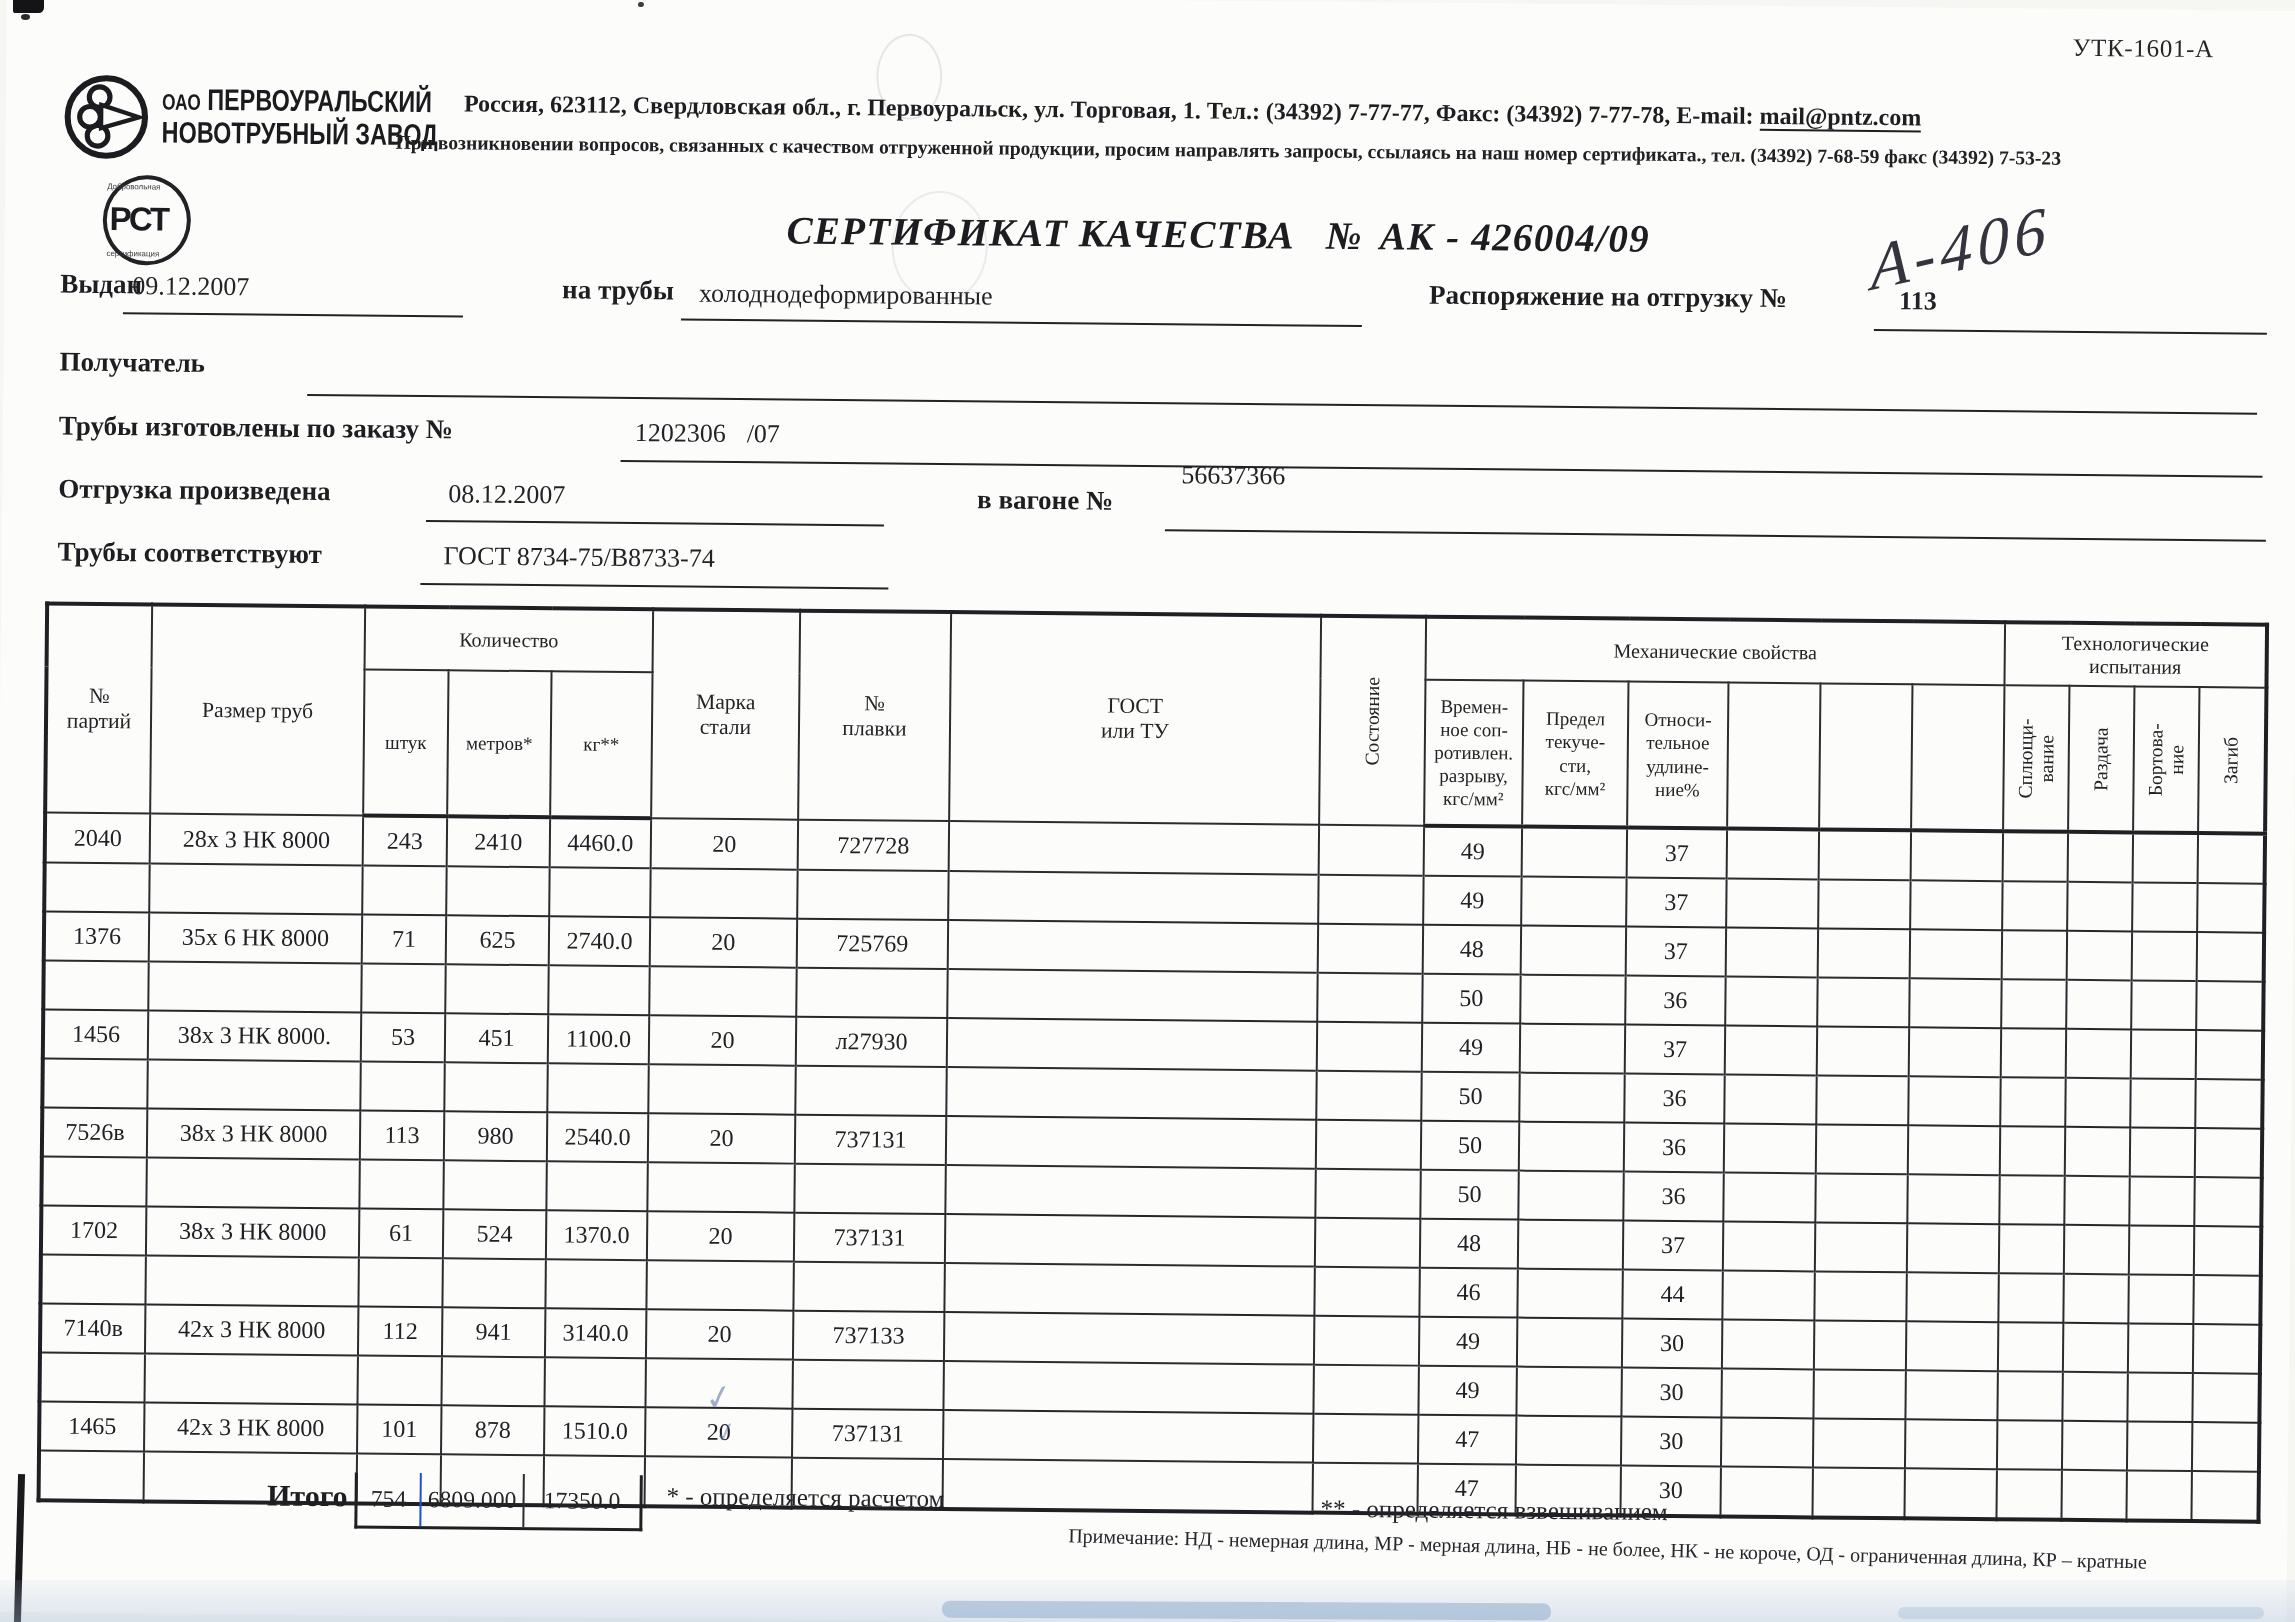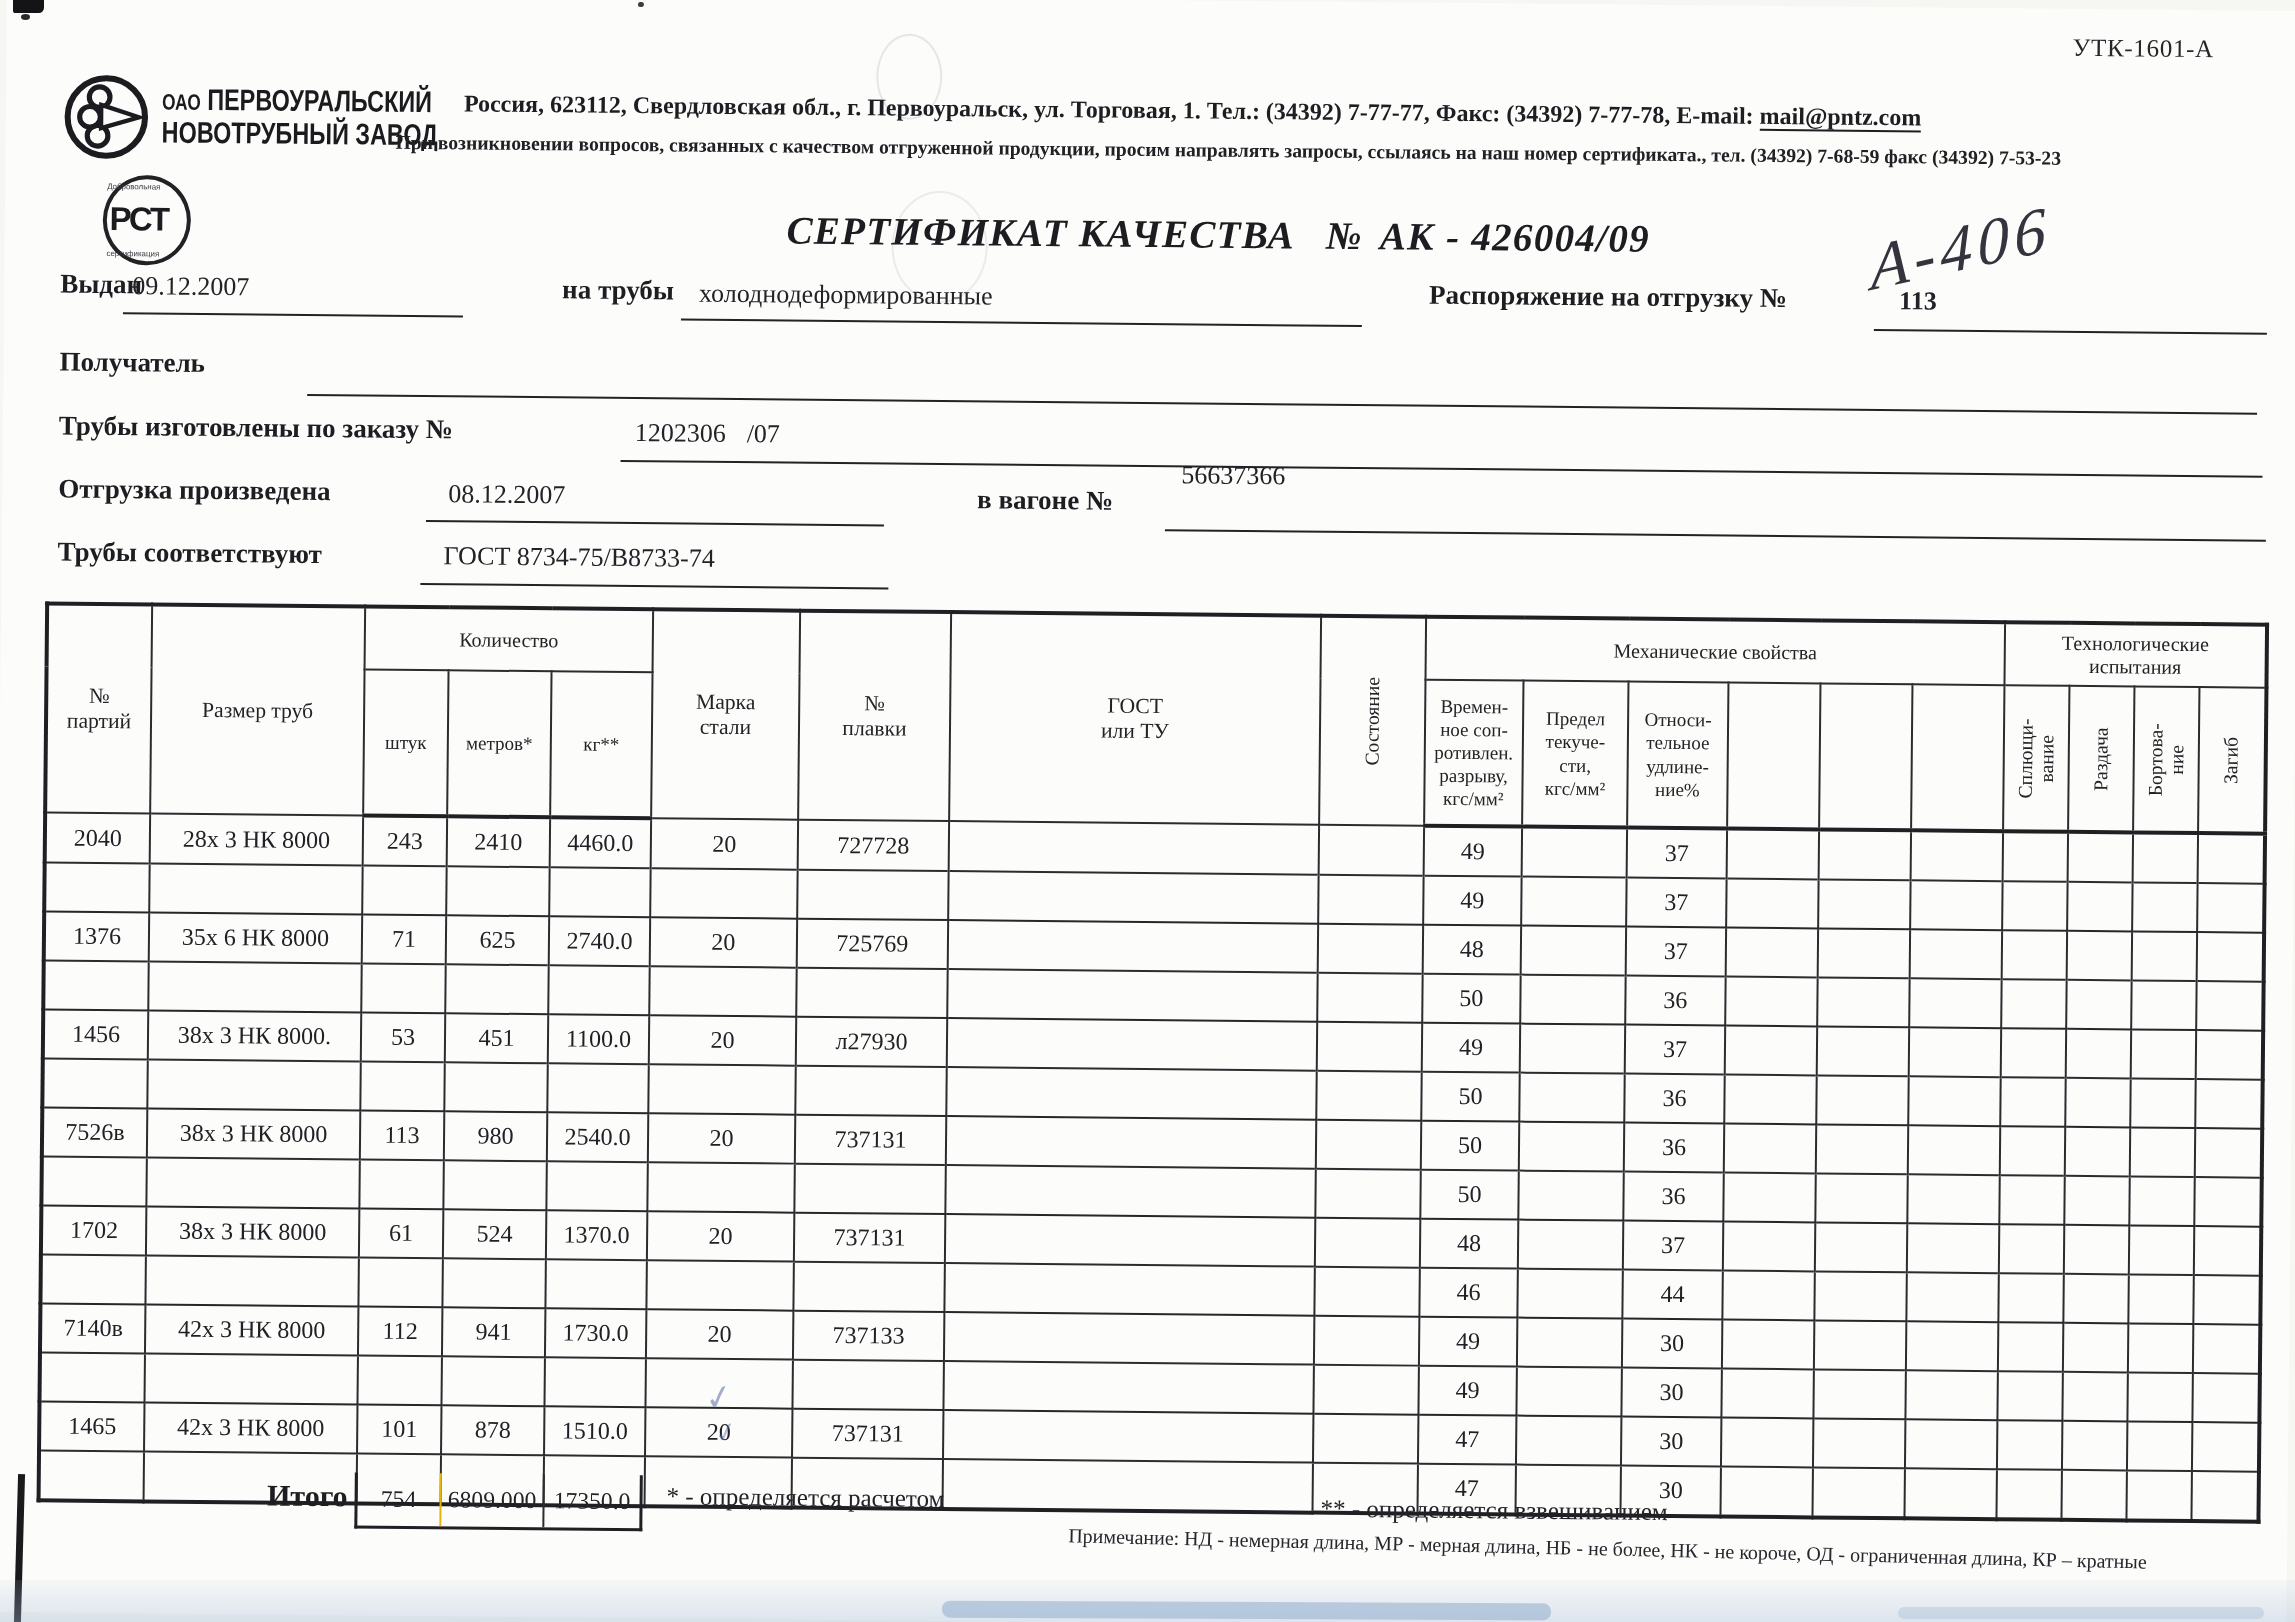--- a/index.html
+++ b/index.html
@@ -79,21 +79,21 @@
   tr.rowB td{border-bottom:2.6px solid #26262b;}
   td.techL,th.techL{border-left:3.9px solid #202024;}
   td.mechL{border-left:2.6px solid #26262b;}
   
   .totals-label{position:absolute;left:164px;top:1487px;width:191px;text-align:right;font-weight:700;font-size:30px;color:#1d1d22;}
   .totals-box{
     position:absolute;left:362px;top:1480px;width:288px;height:56px;
     display:flex;border:3.3px solid #202024;border-top:none;box-sizing:border-box;
   }
   .totals-box .cell{display:flex;align-items:center;justify-content:center;font-size:23.6px;height:100%;box-sizing:border-box;}
-  .totals-box .c1{width:84px;border-right:2px solid #eab308;}
+  .totals-box .c1{width:64px;border-right:2px solid #1d4ed8;}
   .totals-box .c2{width:103px;border-right:2px solid #2b2b30;}
   .totals-box .c3{flex:1;}
   .fnote{position:absolute;font-size:25px;white-space:nowrap;color:#222228;}
   .note-line{position:absolute;left:1076px;top:1533px;font-size:20px;white-space:nowrap;color:#26262c;transform:rotate(0.85deg);}
   
   .blob-tl{position:absolute;left:13px;top:0;width:31px;height:13px;background:#141416;border-radius:0 0 5.2px 2.6px;}
   .blob-tl2{position:absolute;left:21px;top:14.4px;width:9.2px;height:5.9px;background:#2a2a2e;border-radius:50%;}
   .dot-top{position:absolute;left:631px;top:6.5px;width:5.9px;height:5.9px;background:#3c3c44;border-radius:50%;}
   .ghost1{position:absolute;left:870px;top:36px;width:62px;height:82px;border:2.6px solid rgba(110,118,138,0.16);border-radius:50%;}
   .ghost2{position:absolute;left:887px;top:193px;width:92px;height:108px;border:2px solid rgba(118,118,134,0.12);border-radius:50%;}
@@ -445,21 +445,21 @@
           <td class="techL"></td>
           <td></td>
           <td></td>
           <td></td>
         </tr>
         <tr class="rowA">
           <td>7140в</td>
           <td>42х 3 НК 8000</td>
           <td>112</td>
           <td>941</td>
-          <td>1730.0</td>
+          <td>3140.0</td>
           <td>20</td>
           <td>737133</td>
           <td></td>
           <td></td>
           <td class="mechL">49</td>
           <td></td>
           <td>30</td>
           <td></td>
           <td></td>
           <td></td>

